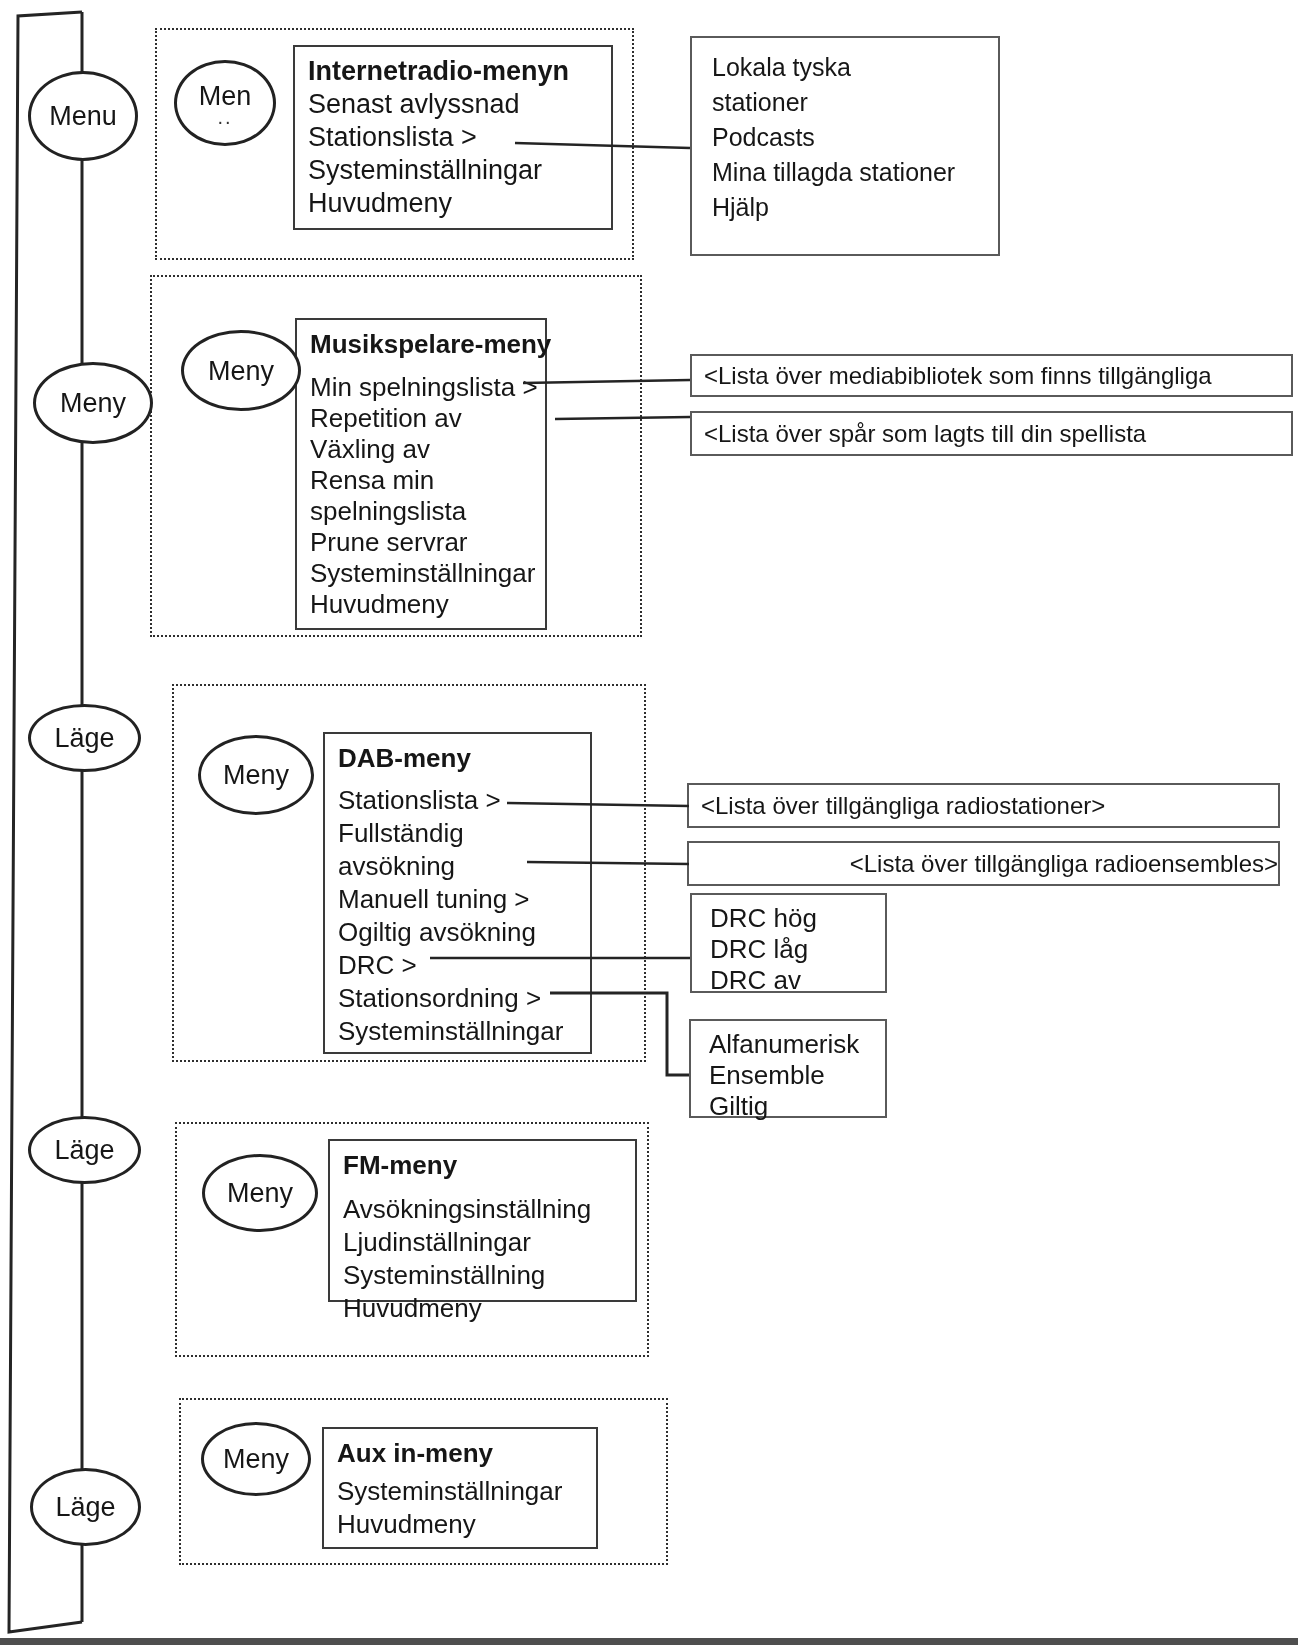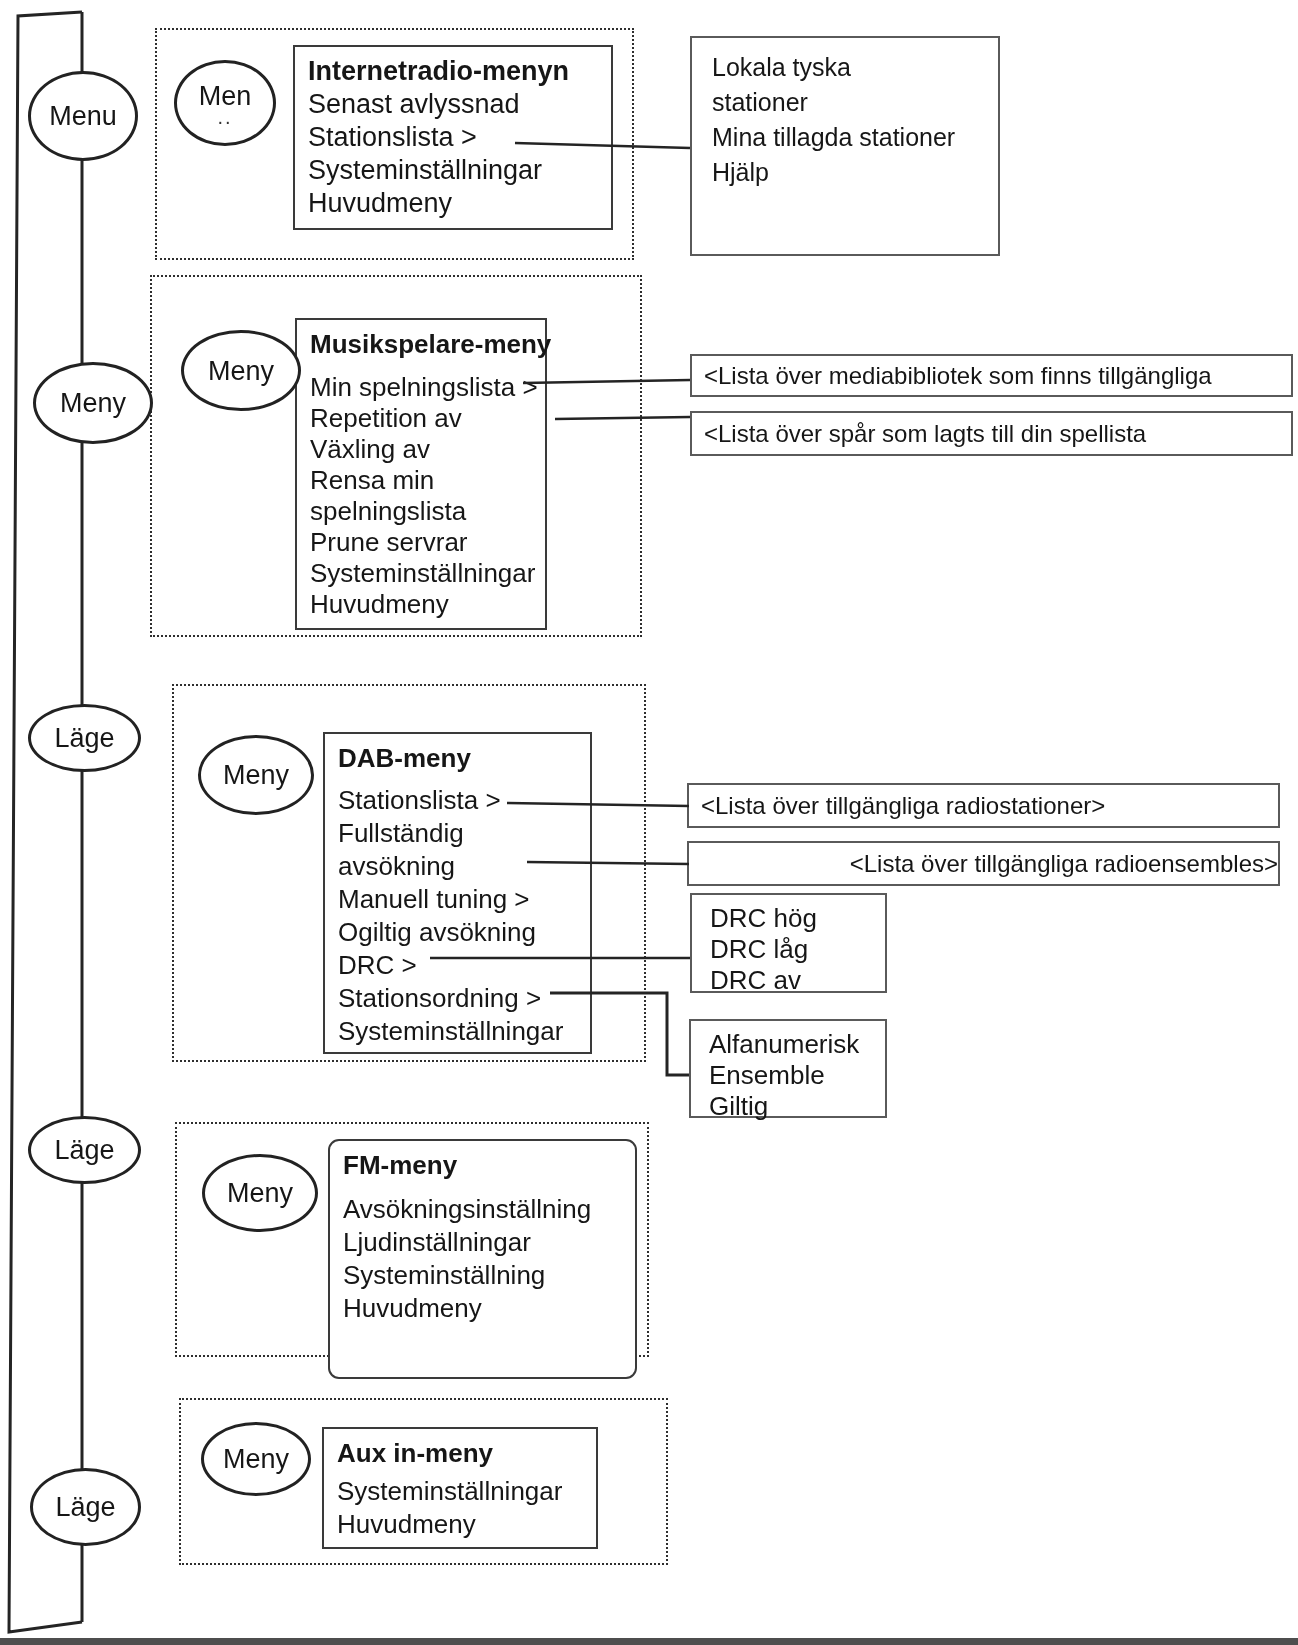--- a/index.html
+++ b/index.html
@@ -96,20 +96,21 @@
         <div class="mi">Senast avlyssnad</div>
         <div class="mi">Stationslista &gt;</div>
         <div class="mi">Systeminställningar</div>
         <div class="mi">Huvudmeny</div>
       </div>
   </div>
   <div class="abs sub-box station-list" style="left:690px;top:36px;width:310px;height:220px;">
     <div>
         <div class="mi">Lokala tyska</div>
         <div class="mi">stationer</div>
+        <div class="mi">Podcasts</div>
         <div class="mi">Mina tillagda stationer</div>
         <div class="mi">Hjälp</div>
       </div>
   </div>
 
   <div class="abs dotted" style="left:150px;top:275px;width:488px;height:358px;"></div>
   <div class="abs ellipse" style="left:181px;top:330px;width:114px;height:75px;">
     <span>Meny</span>
   </div>
   <div class="abs menu-box s2" style="left:295px;top:318px;width:252px;height:312px;">
@@ -167,21 +168,21 @@
         <div class="mi">Alfanumerisk</div>
         <div class="mi">Ensemble</div>
         <div class="mi">Giltig</div>
       </div>
   </div>
 
   <div class="abs dotted" style="left:175px;top:1122px;width:470px;height:231px;"></div>
   <div class="abs ellipse" style="left:202px;top:1154px;width:110px;height:72px;">
     <span>Meny</span>
   </div>
-  <div class="abs menu-box s4" style="left:328px;top:1139px;width:309px;height:240px;border-radius:11px;">
+  <div class="abs menu-box s4" style="left:328px;top:1139px;width:309px;height:163px;">
     <div class="menu-title">FM-meny</div>
     <div>
         <div class="mi">Avsökningsinställning</div>
         <div class="mi">Ljudinställningar</div>
         <div class="mi">Systeminställning</div>
         <div class="mi">Huvudmeny</div>
       </div>
   </div>
 
   <div class="abs dotted" style="left:179px;top:1398px;width:485px;height:163px;"></div>

